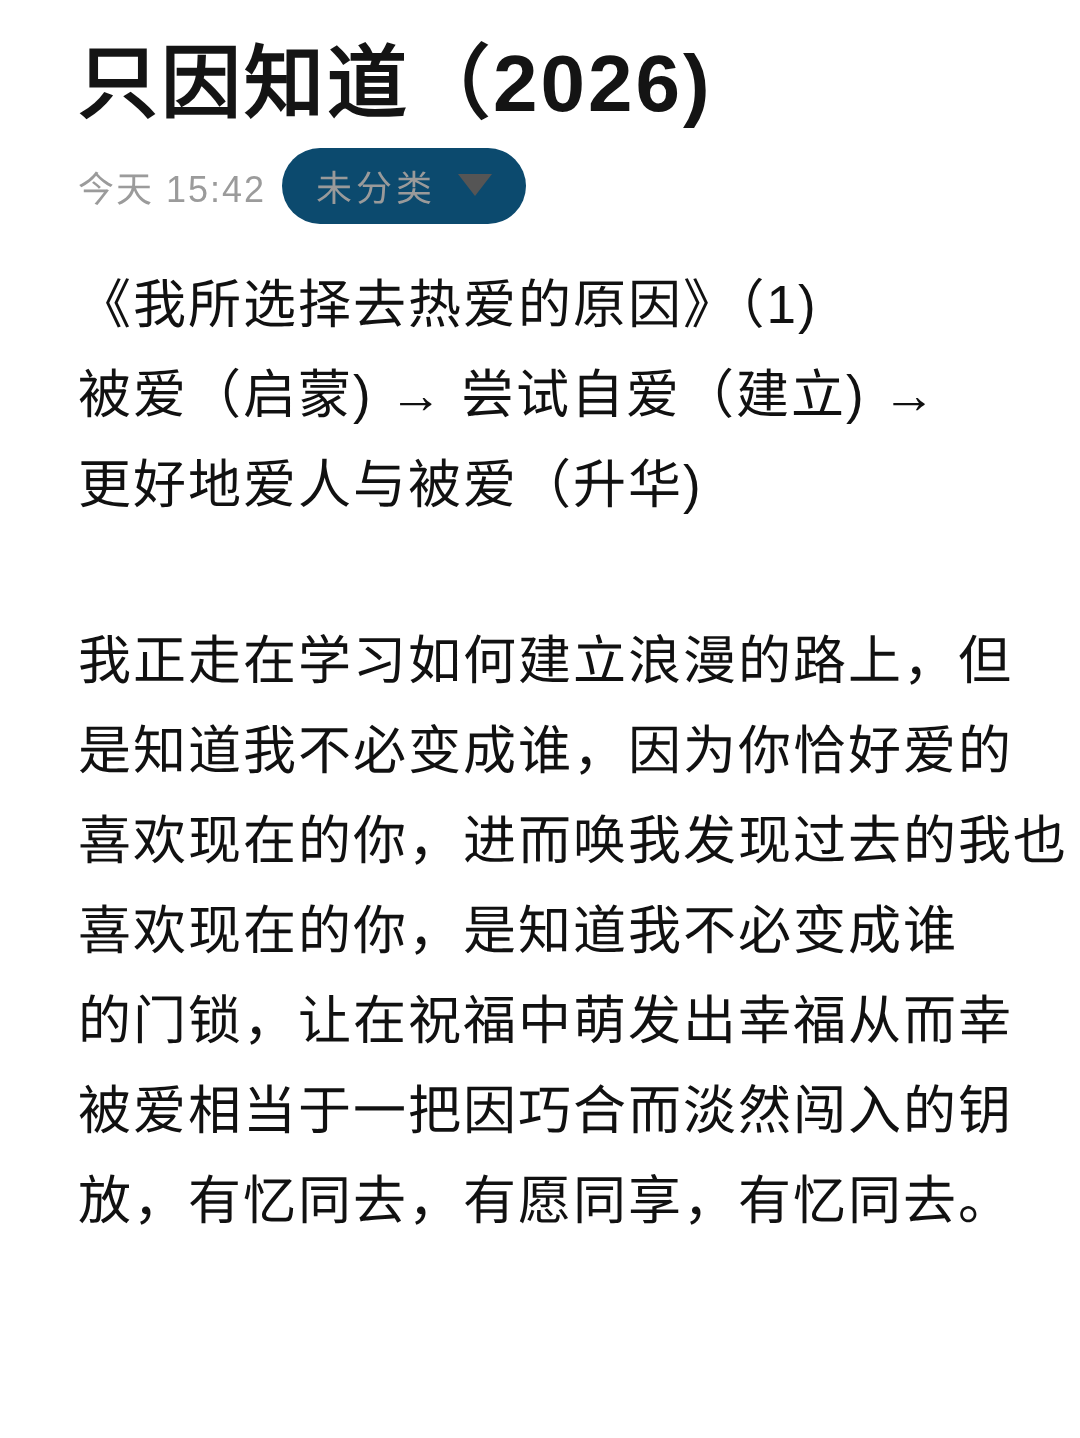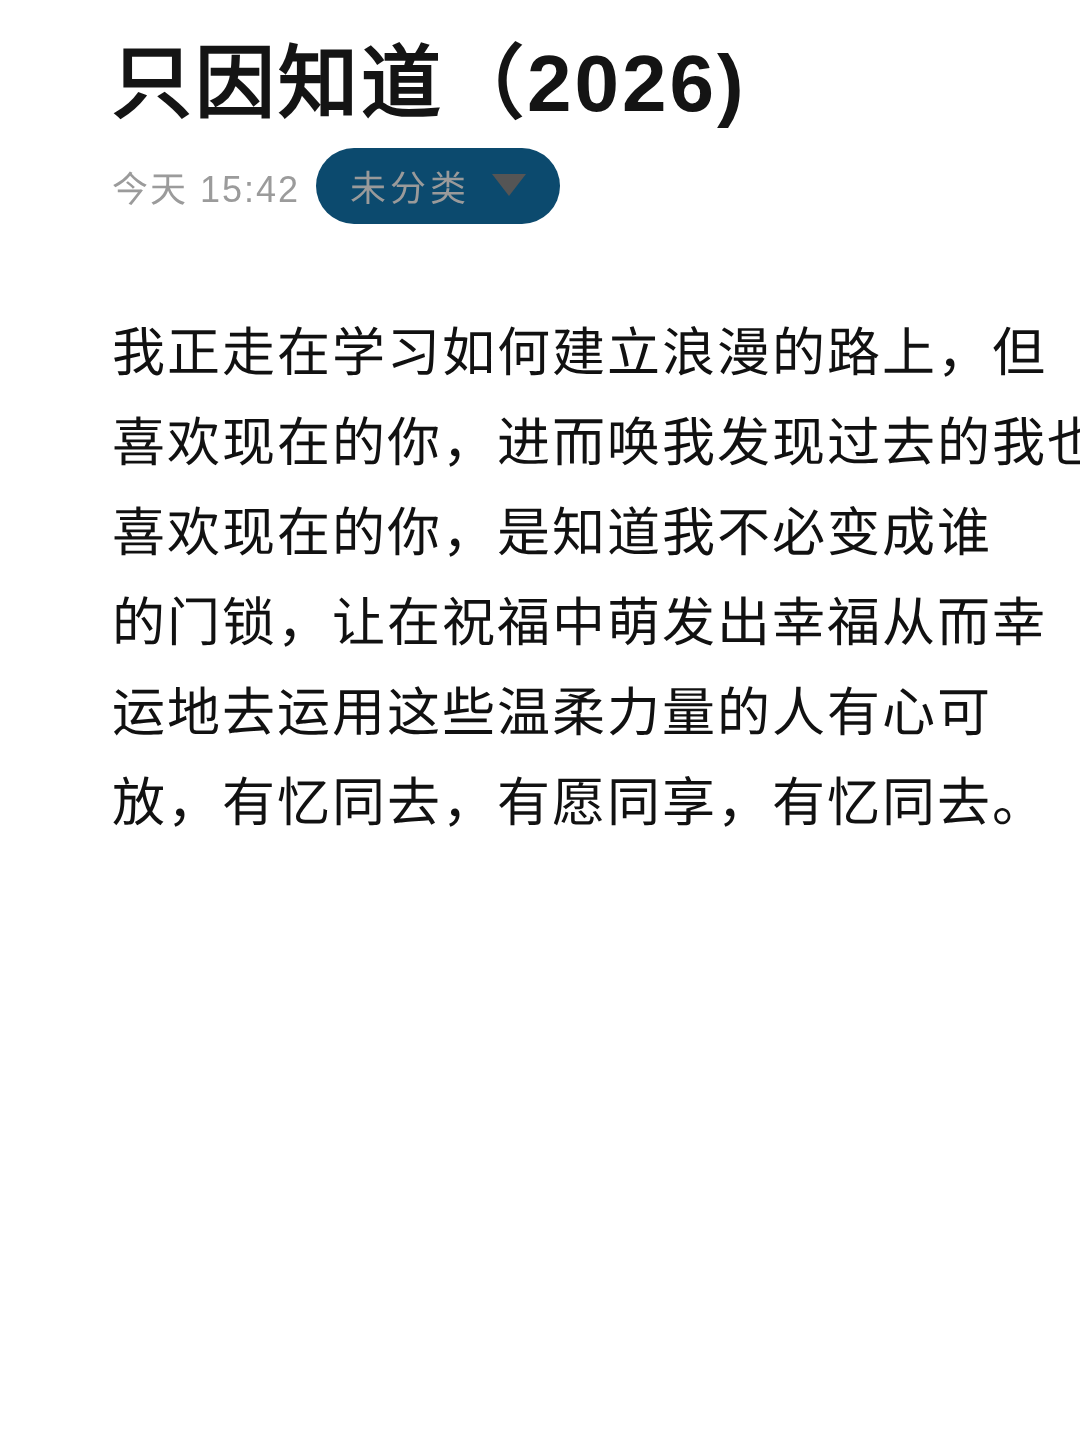--- a/index.html
+++ b/index.html
@@ -8,21 +8,21 @@
     background: #ffffff;
     font-family: "Liberation Sans", sans-serif;
   }
   .page {
     position: relative;
     width: 1080px;
     height: 1438px;
     background: #ffffff;
     overflow: hidden;
     box-sizing: border-box;
-    padding: 28px 55px 0 112px;
+    padding: 28px 55px 0 78px;
     color: #161616;
   }
   .note-title {
     font-size: 80px;
     line-height: 112px;
     font-weight: 700;
     color: #141414;
     letter-spacing: 3px;
     margin: 0;
     white-space: nowrap;
@@ -68,44 +68,51 @@
     font-size: 53px;
     color: #111111;
     letter-spacing: 2px;
   }
   .content .line {
     line-height: 90px;
     white-space: nowrap;
   }
   .body-block {
     margin-top: 90px; 
+    font-family: Liberation Mono, monospace;
   }
 </style>
 </head>
 <body>
 
 <div class="page">
 
   <h1 class="note-title">只因知道（2026)</h1>
 
   <div class="meta-row">
     <span class="timestamp">今天 15:42</span>
 
     <button class="category-pill">
       <span class="category-label">未分类</span>
       <span class="caret-icon"></span>
     </button>
   </div>
 
   <div class="content">
 
+    <div class="intro-block">
+      <div class="line">《我所选择去热爱的原因》（1)</div>
+      <div class="line">被爱（启蒙) → 尝试自爱（建立) →</div>
+      <div class="line">更好地爱人与被爱（升华)</div>
+    </div>
 
     <div class="body-block">
       <div class="line">我正走在学习如何建立浪漫的路上，但</div>
+      <div class="line">是知道我不必变成谁，因为你恰好爱的</div>
       <div class="line">喜欢现在的你，进而唤我发现过去的我也</div>
       <div class="line">喜欢现在的你，是知道我不必变成谁</div>
       <div class="line">的门锁，让在祝福中萌发出幸福从而幸</div>
-      <div class="line">运地去运用这些温柔力量的人有心可</div>
+      <div class="line">被爱相当于一把因巧合而淡然闯入的钥</div>
       <div class="line">放，有忆同去，有愿同享，有忆同去。</div>
     </div>
 
   </div>
 </div>
 
 </body></html>

